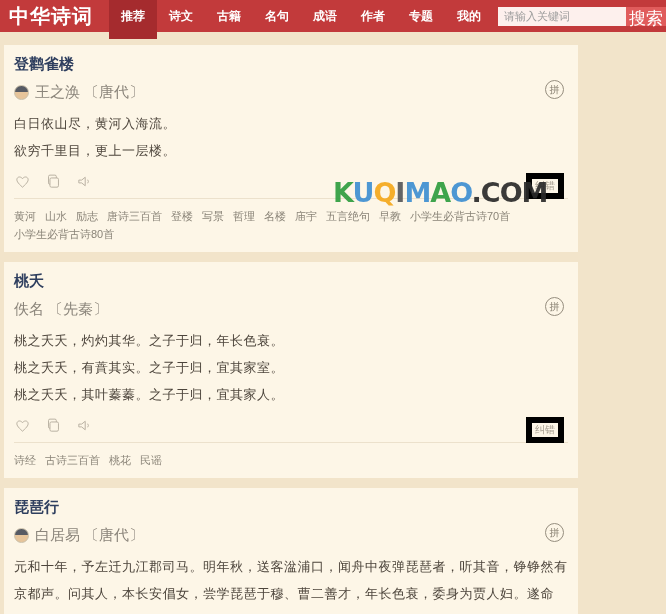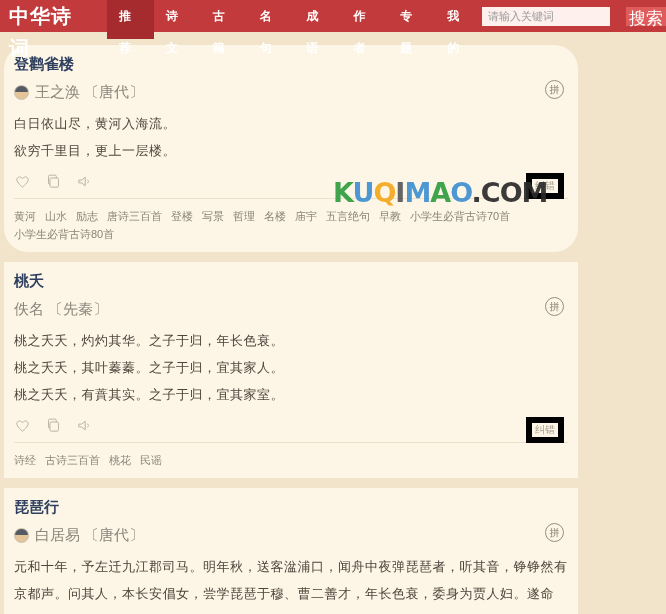--- a/index.html
+++ b/index.html
@@ -17,36 +17,36 @@
   .logo {
     color:#fff; font-weight:bold; font-size:20px; line-height:32px;
     padding:0 16px 0 9px; letter-spacing:1px;
   }
   .nav { display:flex; align-items:stretch; }
   .nav-item {
     color:#fff; font-size:12px; font-weight:bold; line-height:32px;
     padding:0 12px; cursor:pointer; height:32px;
   }
   .nav-item.active { background:#a52b2e; height:39px; }
-  .search-wrap { margin-left:auto; display:flex; align-items:center; padding-right:0;gap:16px; }
+  .search-wrap { margin-left:auto; display:flex; align-items:center; padding-right:0; }
   .search-input {
     width:128px; height:19px; border:none; background:#fdf0ed;
     font-size:11px; padding:0 6px; color:#555; outline:none;
   }
   .search-input::placeholder { color:#9b9b9b; }
   .search-btn {
     height:19px; width:40px; border:none; background:#e05c5c; color:#fff;
     font-size:17px; cursor:pointer;
   }
   
   .content { position:relative; z-index:1; }
   .card {
     background:#fdf6e7; margin:0 88px 10px 4px; padding:10px 10px 6px 10px;
   }
-  .card:first-child { margin-top:13px;border-radius:24px; }
+  .card:first-child { margin-top:13px; }
   .card-title {
     font-size:15px; font-weight:bold; color:#2f3f5f; margin-bottom:9px; cursor:pointer;
     display:inline-block;
   }
   .author-row {
     display:flex; align-items:center; margin-bottom:8px; position:relative;
   }
   .avatar {
     width:15px; height:15px; border-radius:50%; margin-right:6px;
     background:linear-gradient(180deg,#565a63 48%,#e6c49a 48%);
@@ -149,22 +149,22 @@
 
   <div class="card" data-name="poem-card">
     <div class="card-title" data-name="poem-title">桃夭</div>
     <div class="author-row" data-name="author-row">
       <span class="author-name" data-name="author-name">佚名</span>
       <span class="author-dynasty" data-name="author-dynasty">〔先秦〕</span>
       <span class="pinyin-badge" data-name="pinyin-toggle-icon">拼</span>
     </div>
     <div class="poem-body" data-name="poem-body">
         <span data-name="poem-line">桃之夭夭，灼灼其华。之子于归，年长色衰。</span>
+        <span data-name="poem-line">桃之夭夭，有蕡其实。之子于归，宜其家室。</span>
         <span data-name="poem-line">桃之夭夭，其叶蓁蓁。之子于归，宜其家人。</span>
-        <span data-name="poem-line">桃之夭夭，有蕡其实。之子于归，宜其家室。</span>
       </div>
     <div class="icon-row" data-name="action-bar">
       <span class="act-icon" data-name="like-icon">
         <svg viewBox="0 0 24 24">
             <path d="M12 20 C5 14 3 10.5 4.5 7.5 C6 4.8 9.8 5 12 8 C14.2 5 18 4.8 19.5 7.5 C21 10.5 19 14 12 20 Z"></path>
           </svg>
       </span>
       <span class="act-icon" data-name="copy-icon">
         <svg viewBox="0 0 24 24">
             <rect x="7" y="7" width="12" height="13" rx="2"></rect>

